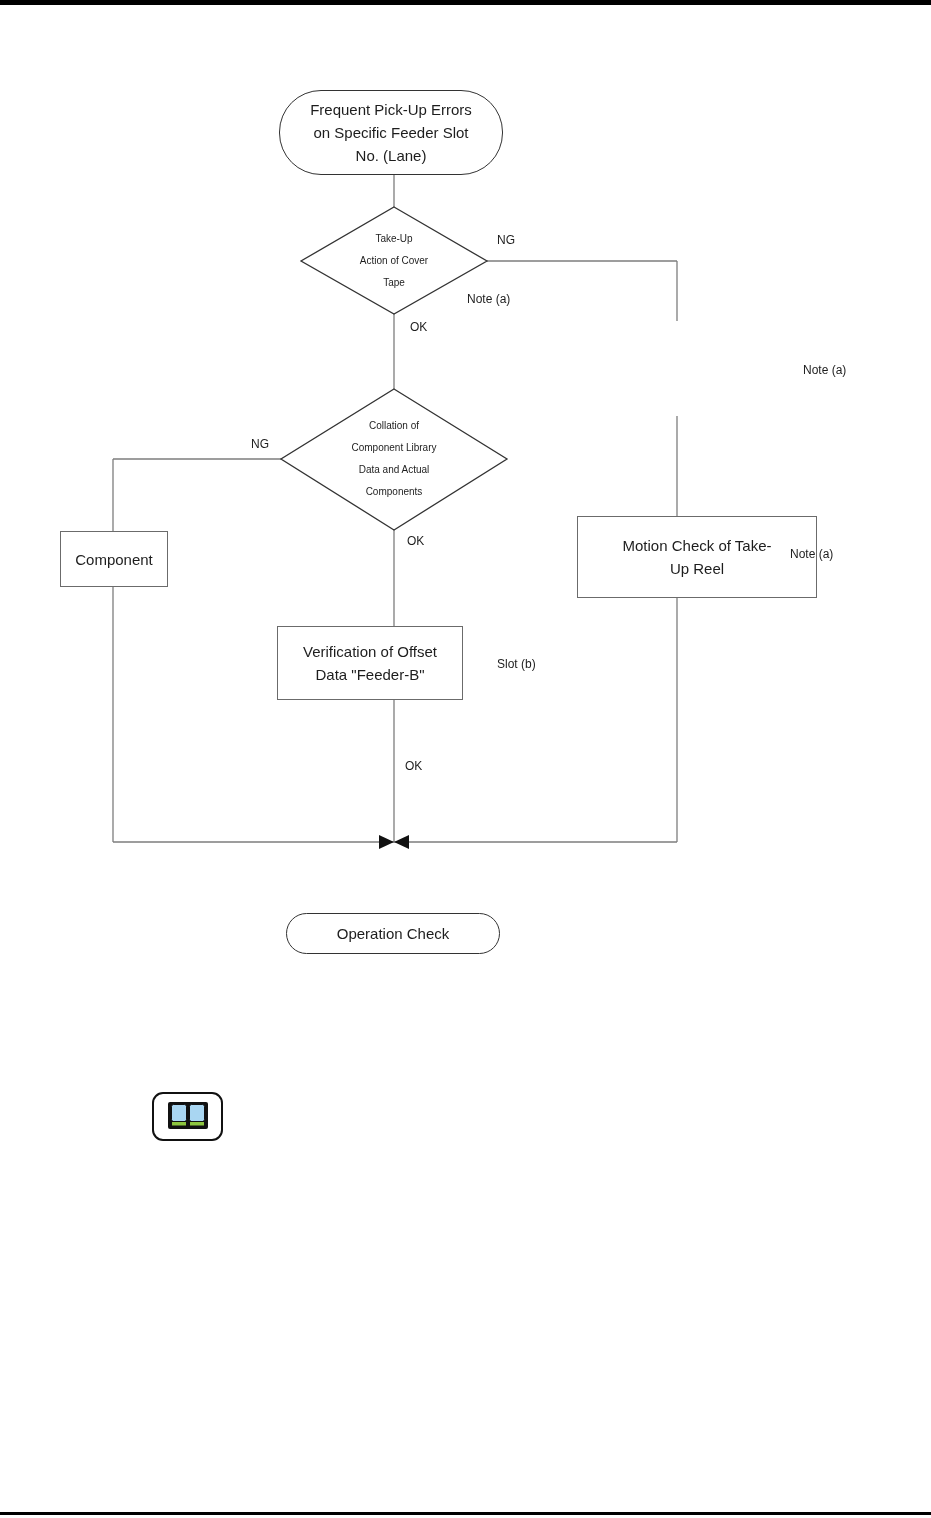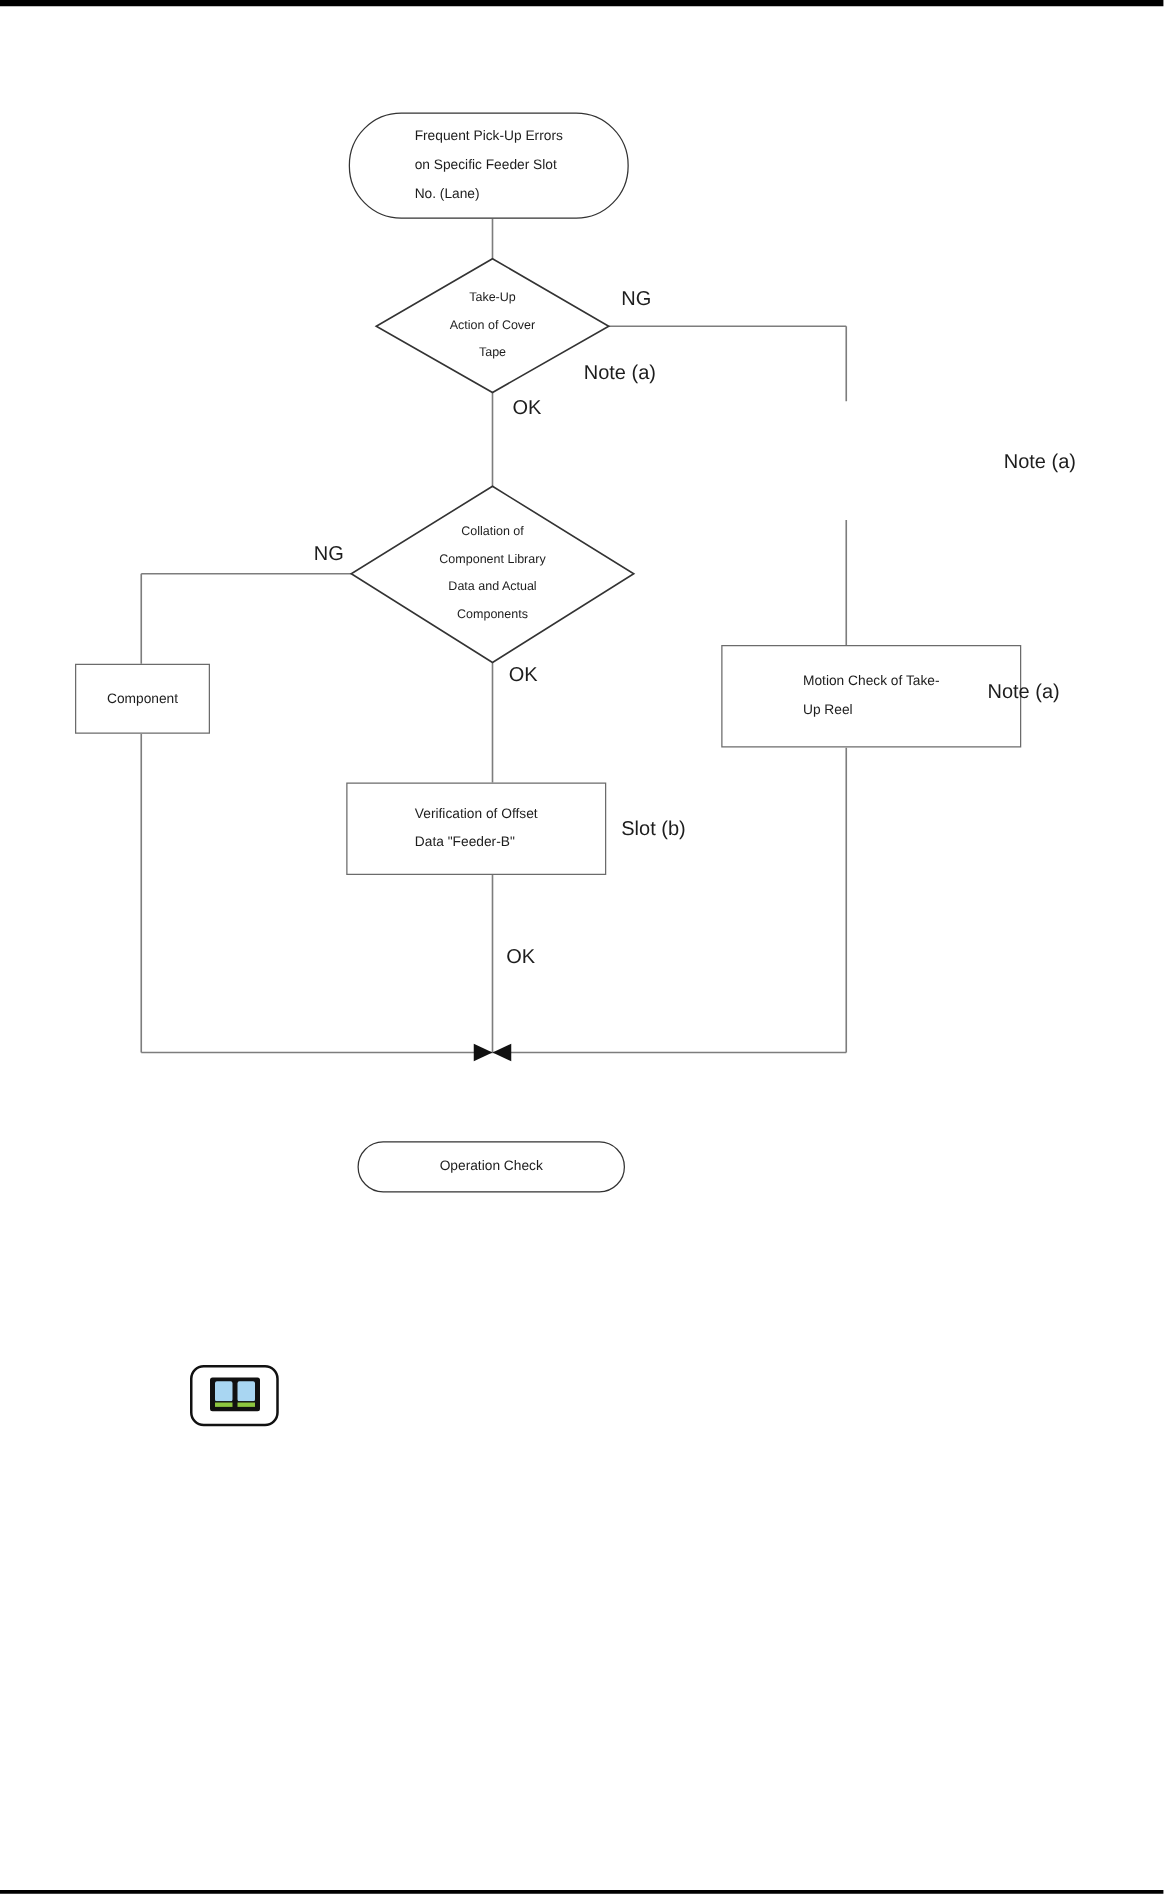--- a/index.html
+++ b/index.html
@@ -6,37 +6,37 @@
   .page{
     position:relative;width:931px;height:1518px;background:#ffffff;overflow:hidden;
     font-family:"Liberation Sans","DejaVu Sans",sans-serif;color:#1d1d1d;
   }
   .rule{position:absolute;left:0;width:931px;background:#000;}
   .top-rule{top:0;height:5px;}
   .bottom-rule{top:1512px;height:3px;}
   .wires{position:absolute;left:0;top:0;}
   .node{
     position:absolute;background:#ffffff;display:flex;align-items:center;justify-content:center;
-    font-size:11px;line-height:23px;white-space:pre-line;box-sizing:border-box;
+    text-align:center;font-size:15px;line-height:23px;white-space:pre-line;box-sizing:border-box;
   }
   .stadium{border:1.5px solid #333333;}
   .rect{border:1.3px solid #6b6b6b;}
   .start-node{left:279px;top:90px;width:224px;height:85px;border-radius:42px;}
   .end-node{left:286px;top:913px;width:214px;height:41px;border-radius:21px;}
   .checking-box{left:563px;top:320px;width:226px;height:96px;}
   .motion-box{left:577px;top:516px;width:240px;height:82px;}
   .correction-box{left:60px;top:531px;width:108px;height:56px;}
-  .verification-box{left:277px;top:626px;width:208px;height:74px;}
+  .verification-box{left:277px;top:626px;width:186px;height:74px;}
   .dtext{
     position:absolute;display:flex;align-items:center;justify-content:center;text-align:center;
     font-size:10px;line-height:22px;white-space:pre-line;
   }
   .d1-text{left:304px;top:225px;width:180px;height:72px;}
   .d2-text{left:299px;top:412px;width:190px;height:94px;}
-  .lbl{position:absolute;font-size:16px;line-height:18px;white-space:nowrap;}
+  .lbl{position:absolute;font-size:12px;line-height:18px;white-space:nowrap;}
   .lbl-ng1{left:497px;top:231px;}
   .lbl-note-a1{left:467px;top:290px;}
   .lbl-ok1{left:410px;top:318px;}
   .lbl-note-a2{left:803px;top:361px;}
   .lbl-ng2{left:251px;top:435px;}
   .lbl-ok2{left:407px;top:532px;}
   .lbl-note-a3{left:790px;top:545px;}
   .lbl-note-b{left:497px;top:655px;}
   .lbl-ok3{left:405px;top:757px;}
   .book-btn{

